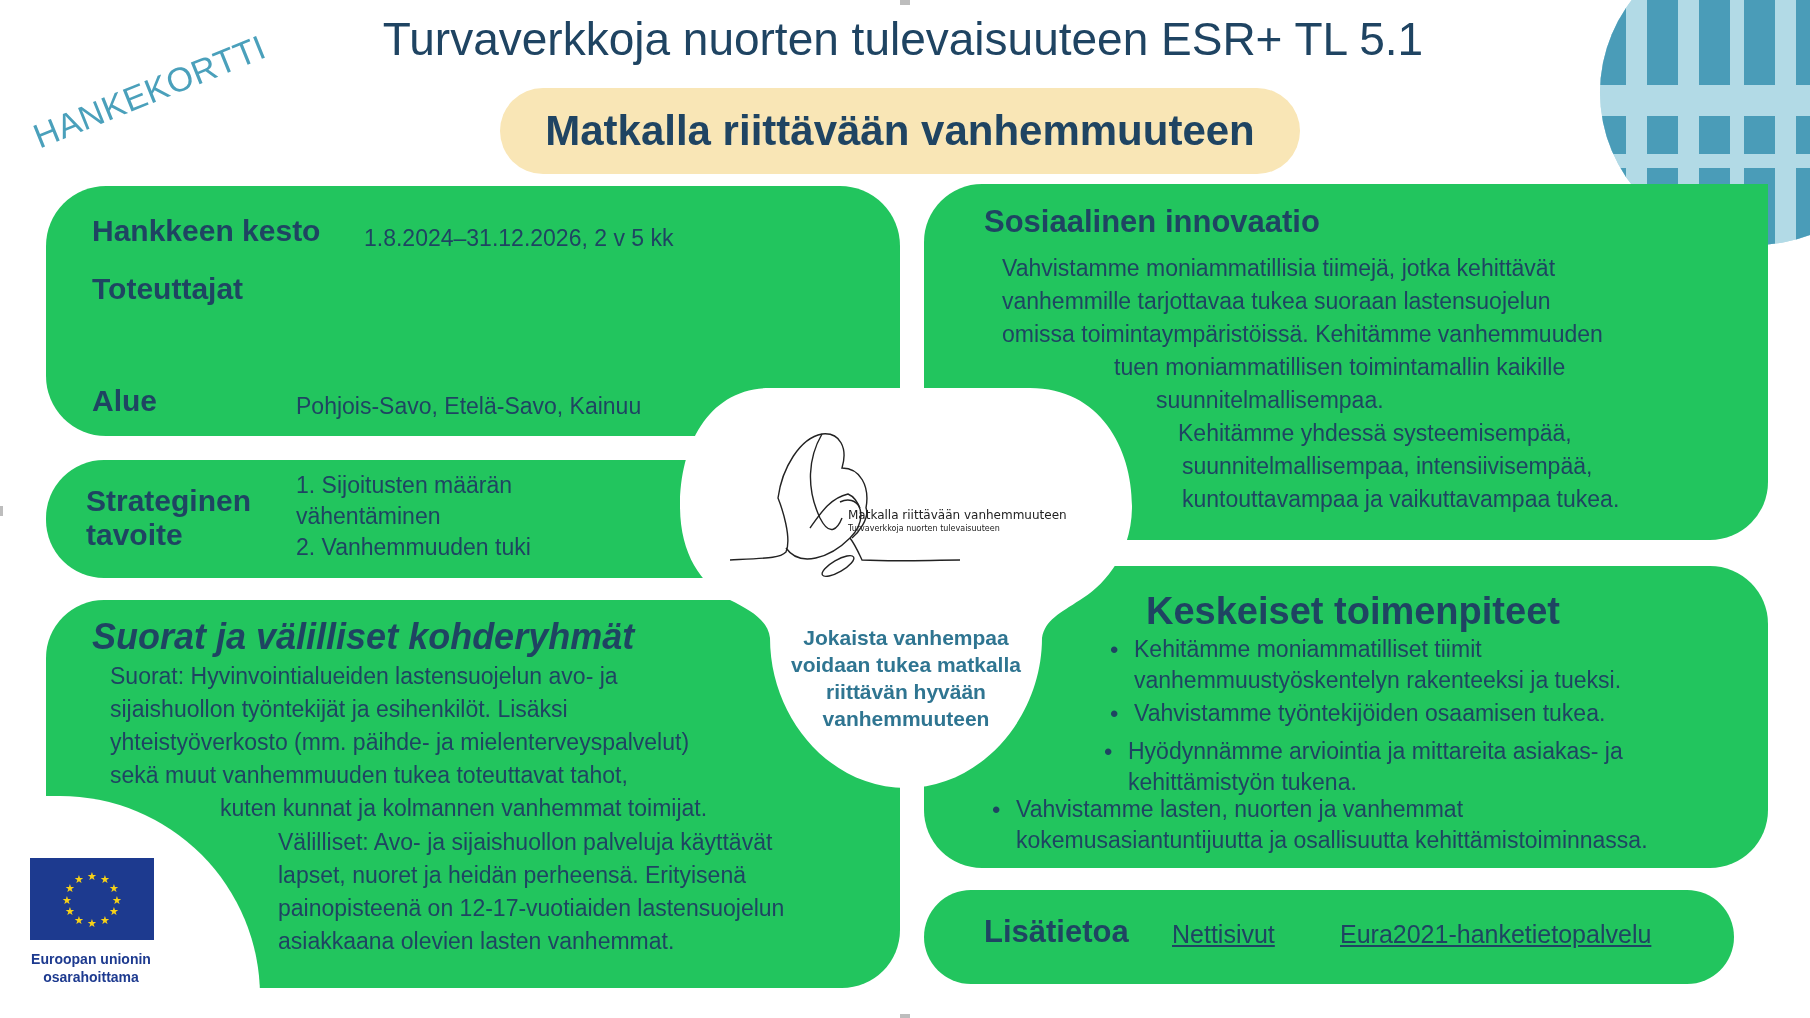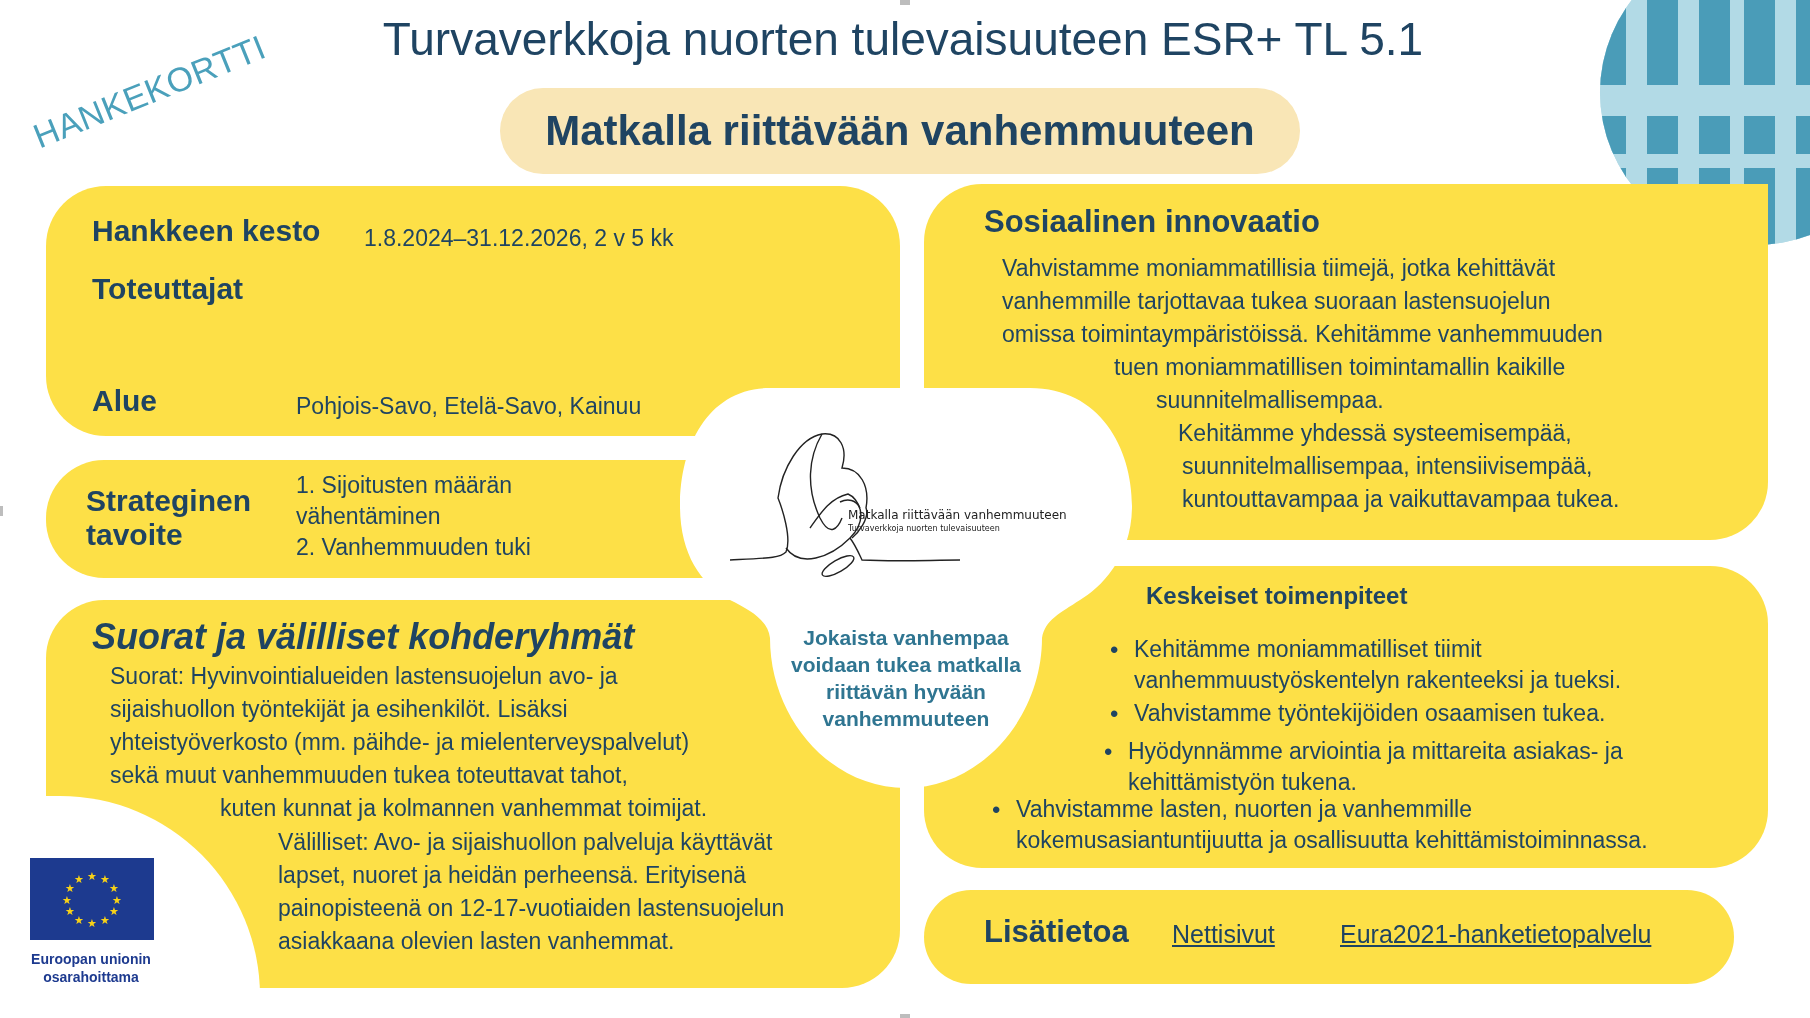--- a/index.html
+++ b/index.html
@@ -3,21 +3,21 @@
 <meta charset="utf-8">
 <style>
   html, body { margin:0; padding:0; }
   body {
     width:1810px; height:1018px; position:relative; overflow:hidden;
     background:#ffffff;
     font-family: "Liberation Sans", "DejaVu Sans", sans-serif;
     color:#1f4462;
   }
   .abs { position:absolute; }
-  .card { position:absolute; background:#fde047; }
+  .card { position:absolute; background:#22c55e; }
   .txt { color:#1f4462; font-size:23px; line-height:33px; }
 
   
   #stamp {
     left:28px; top:58px; transform:rotate(-22deg); transform-origin:left top;
     font-size:34px; color:#4aa0bb; letter-spacing:0.5px; top:120px;
   }
   #top-title { left:0; width:1810px; top:12px; text-align:center; font-size:46px; color:#1f4462; }
   #top-title span { position:relative; left:-2px; }
   #main-title {
@@ -175,34 +175,34 @@
     <div>omissa toimintaympäristöissä. Kehitämme vanhemmuuden</div>
     <div style="padding-left:112px">tuen moniammatillisen toimintamallin kaikille</div>
     <div style="padding-left:154px">suunnitelmallisempaa.</div>
     <div style="padding-left:176px">Kehitämme yhdessä systeemisempää,</div>
     <div style="padding-left:180px">suunnitelmallisempaa, intensiivisempää,</div>
     <div style="padding-left:180px">kuntouttavampaa ja vaikuttavampaa tukea.</div>
   </div>
 </div>
 
 <div id="card-actions" class="card">
-  <div class="abs lbl" style="left:222px;top:16px;font-size:24px;">Keskeiset toimenpiteet</div>
+  <div class="abs lbl" style="left:222px;top:24px;font-size:38px;">Keskeiset toimenpiteet</div>
   <div class="bullet-li" style="left:210px;top:68px;">
     <div>Kehitämme moniammatilliset tiimit</div>
     <div>vanhemmuustyöskentelyn rakenteeksi ja tueksi.</div>
   </div>
   <div class="bullet-li" style="left:210px;top:132px;">
     <div>Vahvistamme työntekijöiden osaamisen tukea.</div>
   </div>
   <div class="bullet-li" style="left:158px;top:170px;margin-left:46px;">
     <div>Hyödynnämme arviointia ja mittareita asiakas- ja</div>
     <div>kehittämistyön tukena.</div>
   </div>
   <div class="bullet-li" style="left:92px;top:228px;">
-    <div>Vahvistamme lasten, nuorten ja vanhemmille</div>
+    <div>Vahvistamme lasten, nuorten ja vanhemmat</div>
     <div>kokemusasiantuntijuutta ja osallisuutta kehittämistoiminnassa.</div>
   </div>
 </div>
 
 <div id="card-info" class="card">
   <div class="abs lbl" style="left:60px;top:24px;font-size:31px;">Lisätietoa</div>
   <a class="abs link" style="left:248px;top:30px;" href="#">Nettisivut</a>
   <a class="abs link" style="left:416px;top:30px;" href="#">Eura2021-hanketietopalvelu</a>
 </div>
 

